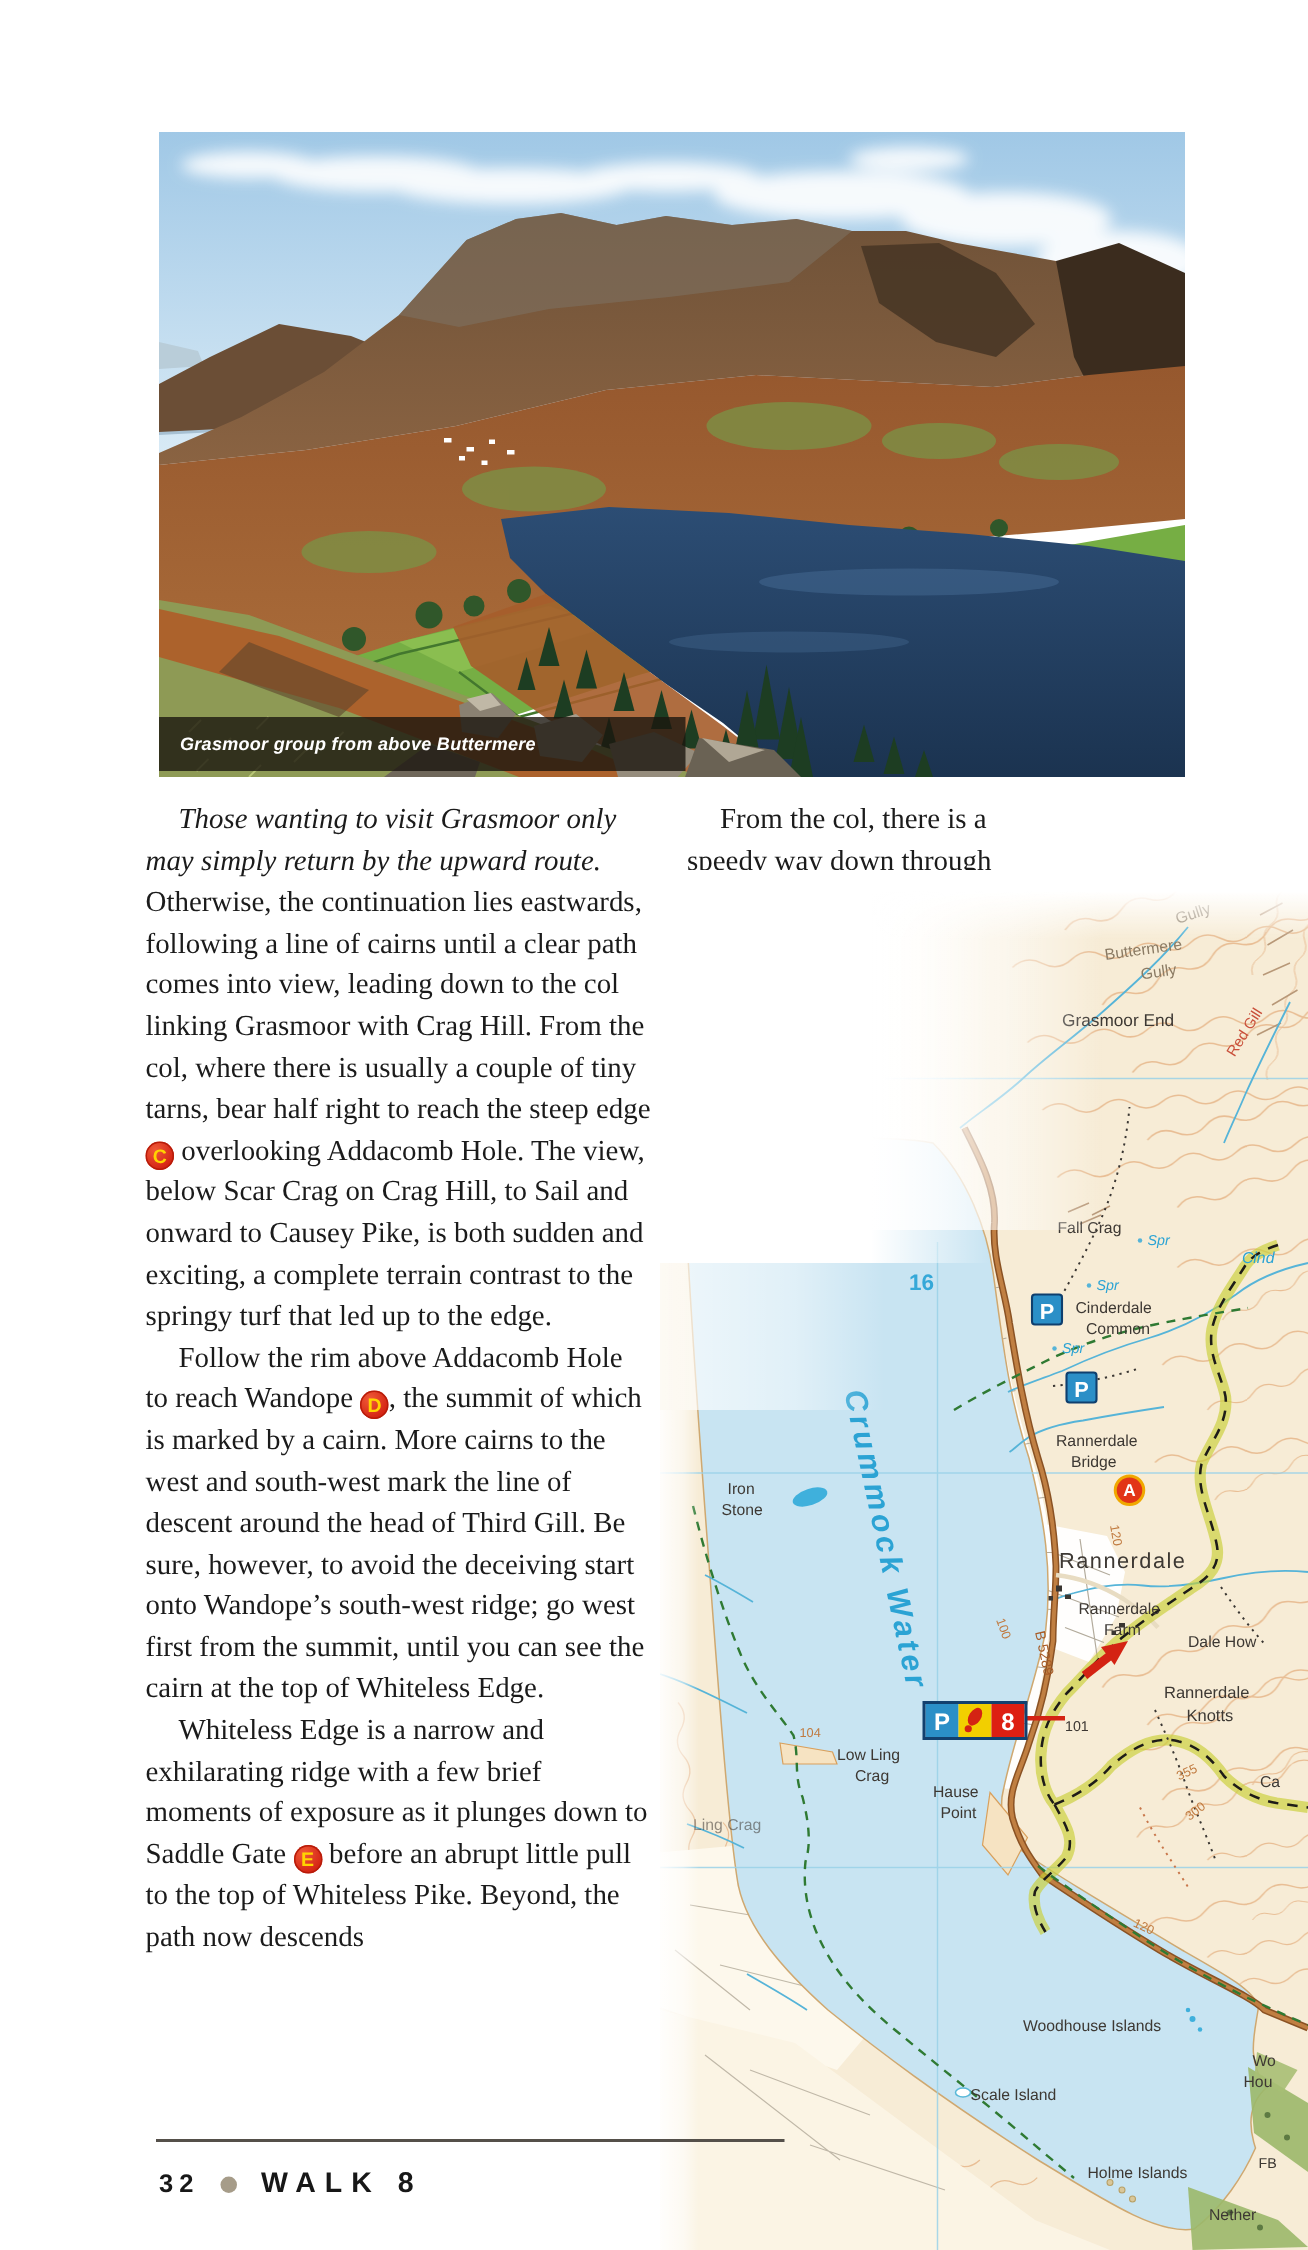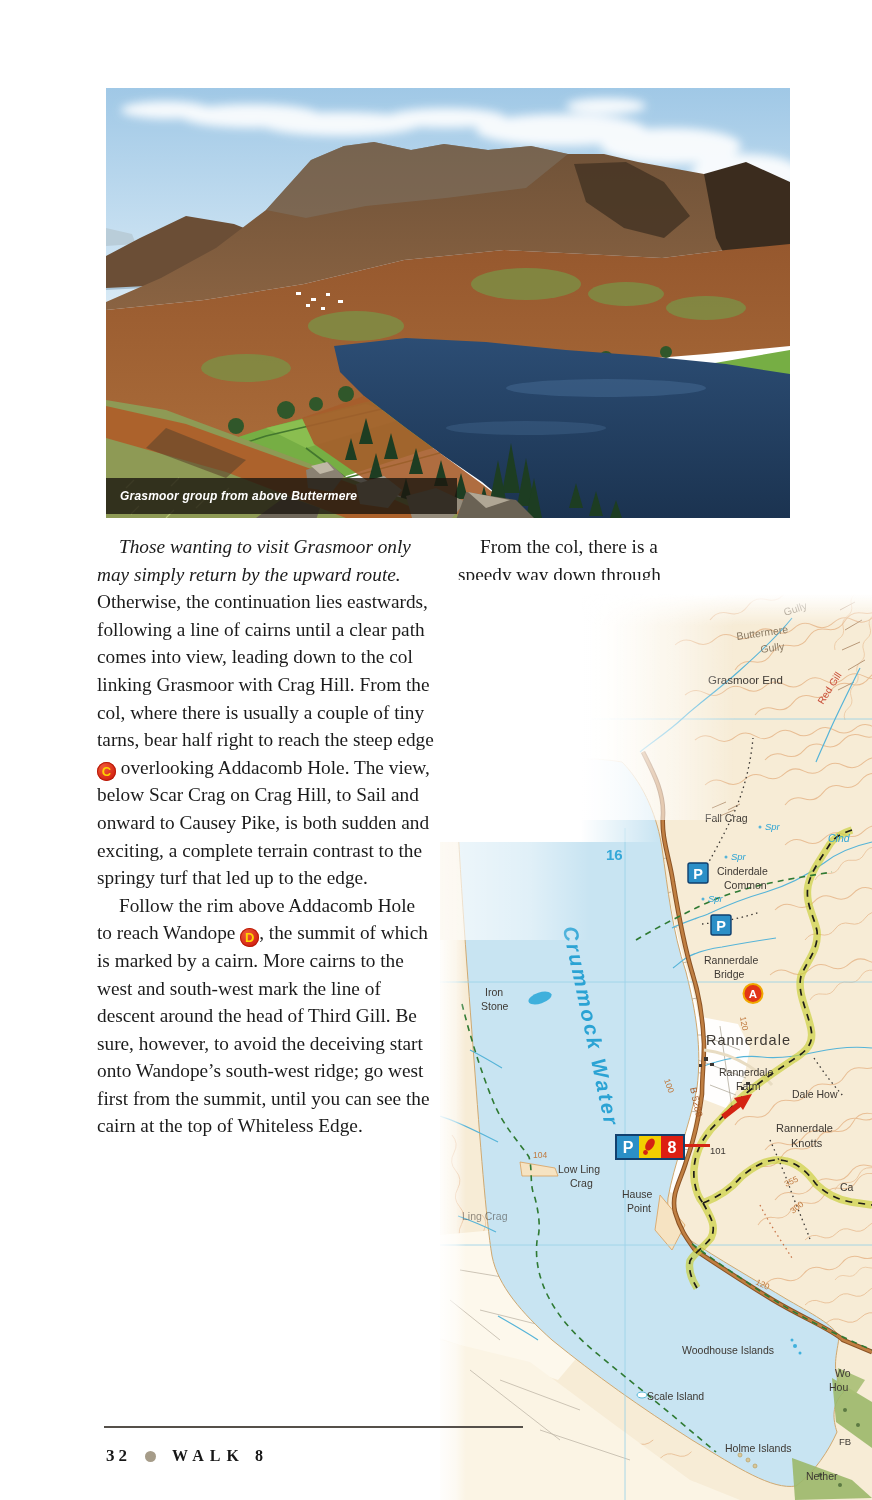--- a/index.html
+++ b/index.html
@@ -26,26 +26,26 @@
        color:#ffd400;font-family:"Liberation Sans",sans-serif;font-weight:bold;
        font-size:13px;line-height:19px;text-align:center;text-indent:0;
        vertical-align:-2.5px;box-shadow:0 0 0 1px #b71c0a inset;}
   .line{white-space:nowrap;}
   .para2 .line:first-child{text-indent:22px;}
 
   
   .footer-rule{position:absolute;left:104px;top:1426px;width:419px;height:1.6px;
        background:#55504a;}
   .footer{position:absolute;left:106px;top:1446px;height:20px;
-       font-family:Liberation Serif, serif;color:#171717;
+       font-family:Liberation Sans, sans-serif;color:#171717;
        display:flex;align-items:center;}
   .page-num{font-size:17px;font-weight:bold;letter-spacing:4px;}
   .footer-dot{width:11px;height:11px;border-radius:50%;background:#a69c89;
        margin:0 16px 0 14px;}
-  .walk-label{font-size:16px;font-weight:bold;letter-spacing:6px;}
+  .walk-label{font-size:19px;font-weight:bold;letter-spacing:6px;}
 
   
   .map-wrap{position:absolute;left:440px;top:580px;width:432px;height:920px;}
   .mlbl{font-family:"Liberation Sans",sans-serif;}
   .lbl-dark{fill:#3d3833;}
   .lbl-gray{fill:#8a7a63;}
   .lbl-red{fill:#c94f3a;}
   .lbl-water{fill:#2ba3d4;font-style:italic;}
   .lbl-water-big{fill:#2ba3d4;font-style:italic;font-weight:bold;}
   .lbl-grid{fill:#35a8d8;font-weight:bold;}
@@ -184,20 +184,21 @@
   <g stroke="#bac878" stroke-width="1.2">
     <path d="M20,400 l8,-8 M40,412 l8,-8 M65,398 l8,-8 M90,420 l8,-8 M115,408 l8,-8 M25,426 l8,-8 M60,430 l8,-8"></path>
   </g>
 </svg>
 </div>
 <div class="photo-caption">Grasmoor group from above Buttermere</div>
 
 <div class="col col-left">
   <p><span class="seg-italic">Those wanting to visit Grasmoor only may simply return by the upward route.</span><span class="seg-normal"> Otherwise, the continuation lies eastwards, following a line of cairns until a clear path comes into view, leading down to the col linking Grasmoor with Crag Hill. From the col, where there is usually a couple of tiny tarns, bear half right to reach the steep edge </span><span class="marker">C</span><span class="seg-normal"> overlooking Addacomb Hole. The view, below Scar Crag on Crag Hill, to Sail and onward to Causey Pike, is both sudden and exciting, a complete terrain contrast to the springy turf that led up to the edge.</span></p>
   <p><span class="seg-normal">Follow the rim above Addacomb Hole to reach Wandope </span><span class="marker">D</span><span class="seg-normal">, the summit of which is marked by a cairn. More cairns to the west and south-west mark the line of descent around the head of Third Gill. Be sure, however, to avoid the deceiving start onto Wandope’s south-west ridge; go west first from the summit, until you can see the cairn at the top of Whiteless Edge.</span></p>
+  <p><span class="seg-normal">Whiteless Edge is a narrow and exhilarating ridge with a few brief moments of exposure as it plunges down to Saddle Gate </span><span class="marker">E</span><span class="seg-normal"> before an abrupt little pull to the top of Whiteless Pike. Beyond, the path now descends</span></p>
 </div>
 
 <div class="col col-right">
   <div class="para2">
       <div class="line">From the col, there is a</div>
       <div class="line">speedy way down through</div>
       <div class="line">the secret valley of</div>
       <div class="line">Rannerdale. But by</div>
       <div class="line">climbing a little</div>
       <div class="line">instead you gain</div>

